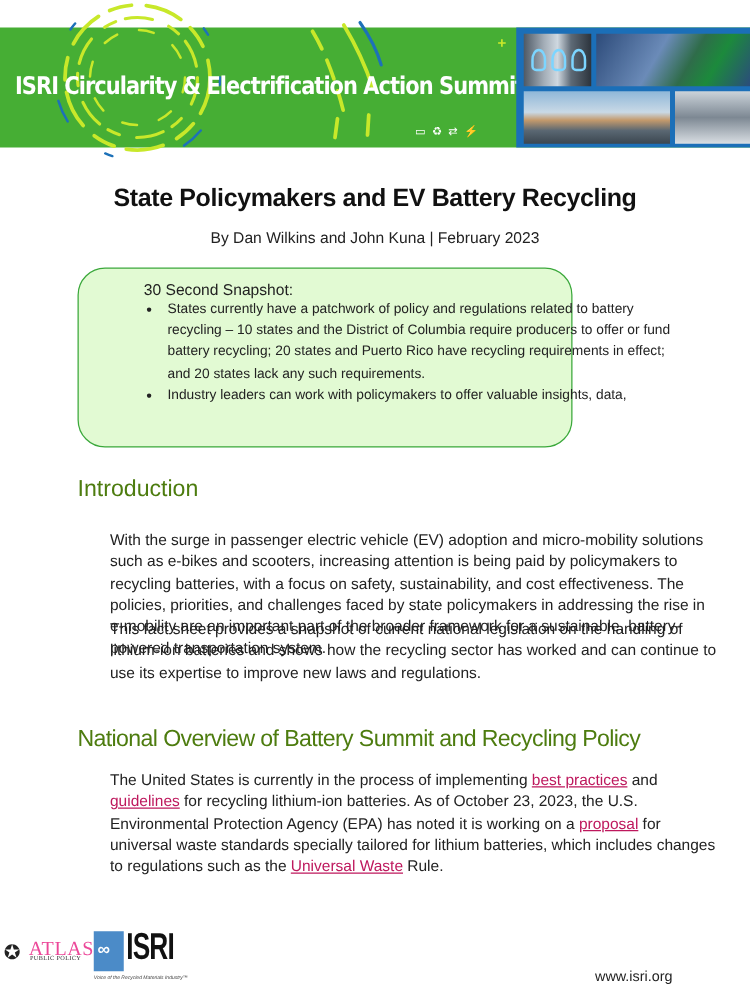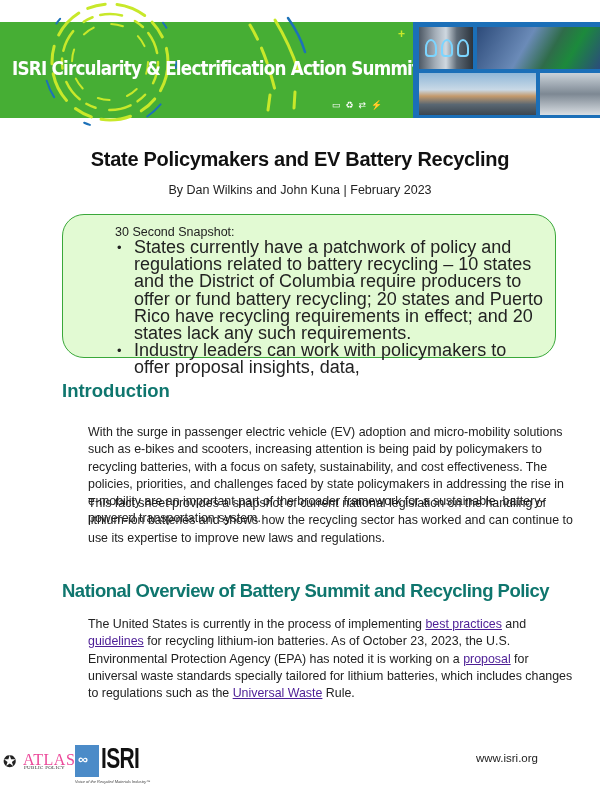--- a/index.html
+++ b/index.html
@@ -21,39 +21,39 @@
   .photo-chargers i { position:absolute; top: 12px; width: 8px; height: 14px; border: 2px solid #7cd5ff; border-radius: 50% 50% 4px 4px; }
   .photo-board { left: 64px; top: 5px; width: 123px; height: 42px; background: linear-gradient(120deg,#2d4b7a,#6b8bb8 40%,#2f6c4a 60%,#1c8a3c 75%,#2b4c7c); }
   .photo-truck { left: 6px; top: 51px; width: 117px; height: 42px; background: linear-gradient(180deg,#8fb7d8 0%,#c9d9e6 40%,#c49a6c 55%,#5a6772 75%,#3b4650 100%); }
   .photo-chassis { left: 127px; top: 51px; width: 60px; height: 42px; background: linear-gradient(180deg,#cbd3da,#7d8893 50%,#d9dee3); }
   .doc-title {
     position: absolute; left: 0; width: 600px; top: 148px; text-align: center;
     font-size: 20px; font-weight: bold; color: #111; letter-spacing: -0.3px;
   }
   .byline { position: absolute; left: 0; width: 600px; top: 183px; text-align: center; font-size: 12.5px; color: #222; }
   .snapshot {
-    position: absolute; left: 62px; top: 214px; width: 494px; height: 144px;
+    position: absolute; left: 62px; top: 214px; width: 396px; height: 144px;
     background: #e2fad3; border: 1.5px solid #3aa83a; border-radius: 22px; box-sizing: border-box; padding-left: 16px;
   }
   .snapshot-heading { position: absolute; left: 52px; top: 10px; font-size: 12.5px; }
   .snapshot ul { position: absolute; left: 52px; top: 24px; margin: 0; padding: 0; list-style: none; width: 430px; }
-  .snapshot li { position: relative; padding-left: 19px; font-size: 18px; line-height: 17.2px; }
+  .snapshot li { position: relative; padding-left: 19px; font-size: 11px; line-height: 17.2px; }
   .snapshot li::before { content: "\2022"; position: absolute; left: 2px; top: 0; font-size: 13px; }
-  .section-heading { position: absolute; left: 62px; font-size: 18.5px; color: #0f766e; font-weight: bold; }
+  .section-heading { position: absolute; left: 62px; font-size: 18.5px; color: #4d7c0f; font-weight: normal; }
   .para { position: absolute; left: 62px; width: 486px; font-size: 12.4px; line-height: 17.3px; color: #222; margin-left: 26px; }
-  .link { color: #4c1d95; text-decoration: underline; }
+  .link { color: #be185d; text-decoration: underline; }
   .footer-logos { position: absolute; left: 3px; top: 745px; height: 40px; width: 160px; }
   .atlas-mark { position: absolute; left: 0; top: 7px; font-size: 16px; color: #222; }
   .atlas-name { position: absolute; left: 20px; top: 6px; font-family: "Liberation Serif", serif; font-size: 16px; letter-spacing: 0.5px; color: #ec4899; }
   .atlas-sub { position: absolute; left: 21px; top: 20px; font-family: "Liberation Serif", serif; font-size: 5px; color: #333; letter-spacing: 0.3px; }
   .isri-box { position: absolute; left: 72px; top: 0; width: 24px; height: 32px; background: #4b8bc8; }
   .isri-box span { position: absolute; left: 3px; top: 6px; color: #fff; font-size: 14px; font-weight: bold; }
   .isri-word { position: absolute; left: 98px; top: -4px; font-size: 30px; font-weight: bold; color: #111; letter-spacing: -1px; transform: scaleX(0.7); transform-origin: left; }
   .isri-tag { position: absolute; left: 72px; top: 34px; font-size: 4px; color: #444; font-style: italic; white-space: nowrap; }
-  .footer-url { position: absolute; left: 476px; top: 752px; font-size: 11.5px; color: #222; }
+  .footer-url { position: absolute; left: 476px; top: 776px; font-size: 11.5px; color: #222; }
 </style>
 </head>
 <body>
 
 <div class="banner"></div>
 <svg class="banner-art" viewBox="0 0 420 130">
   <g fill="none" stroke-linecap="round">
     <circle cx="110" cy="62" r="58" stroke="#c8e82a" stroke-width="3" stroke-dasharray="30 10 18 12"></circle>
     <circle cx="110" cy="62" r="48" stroke="#c8e82a" stroke-width="2.5" stroke-dasharray="22 14 10 8"></circle>
     <circle cx="110" cy="62" r="66" stroke="#1d71b8" stroke-width="2" stroke-dasharray="6 40 18 60"></circle>
@@ -84,21 +84,21 @@
   <div class="photo photo-chassis"></div>
 </div>
 
 <div class="doc-title">State Policymakers and EV Battery Recycling</div>
 <div class="byline">By Dan Wilkins and John Kuna | February 2023</div>
 
 <div class="snapshot">
   <div class="snapshot-heading">30 Second Snapshot:</div>
   <ul>
     <li>States currently have a patchwork of policy and regulations related to battery recycling – 10 states and the District of Columbia require producers to offer or fund battery recycling; 20 states and Puerto Rico have recycling requirements in effect; and 20 states lack any such requirements.</li>
-    <li>Industry leaders can work with policymakers to offer proposal insights, data,</li>
+    <li>Industry leaders can work with policymakers to offer valuable insights, data,</li>
   </ul>
 </div>
 
 <div class="section-heading" style="top:380px">Introduction</div>
 <div class="para" style="top:424px">With the surge in passenger electric vehicle (EV) adoption and micro-mobility solutions such as e-bikes and scooters, increasing attention is being paid by policymakers to recycling batteries, with a focus on safety, sustainability, and cost effectiveness. The policies, priorities, and challenges faced by state policymakers in addressing the rise in e-mobility are an important part of the broader framework for a sustainable, battery-powered transportation system.</div>
 <div class="para" style="top:495px">This fact sheet provides a snapshot of current national legislation on the handling of lithium-ion batteries and shows how the recycling sector has worked and can continue to use its expertise to improve new laws and regulations.</div>
 
 <div class="section-heading" style="top:580px; letter-spacing:-0.5px">National Overview of Battery Summit and Recycling Policy</div>
 <div class="para" style="top:616px"><span>The United States is currently in the process of implementing </span><a class="link">best practices</a><span> and </span><a class="link">guidelines</a><span> for recycling lithium-ion batteries. As of October 23, 2023, the U.S. Environmental Protection Agency (EPA) has noted it is working on a </span><a class="link">proposal</a><span> for universal waste standards specially tailored for lithium batteries, which includes changes to regulations such as the </span><a class="link">Universal Waste</a><span> Rule.</span></div>
 

